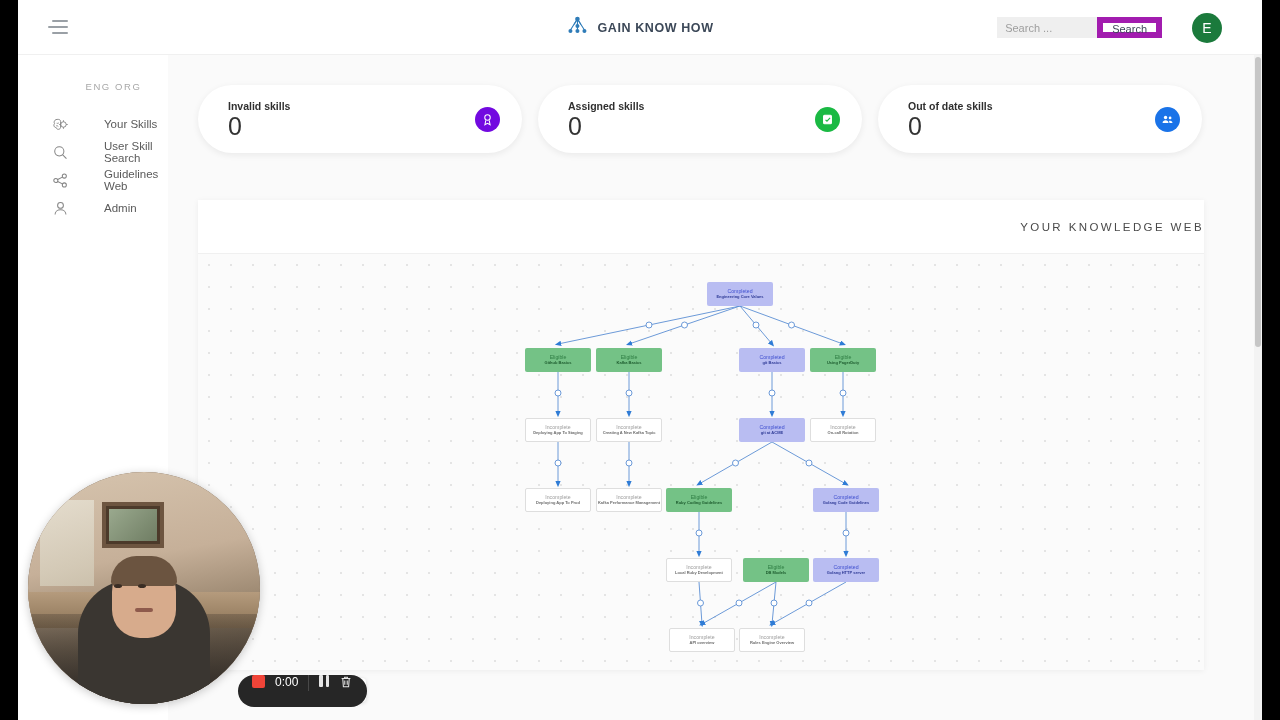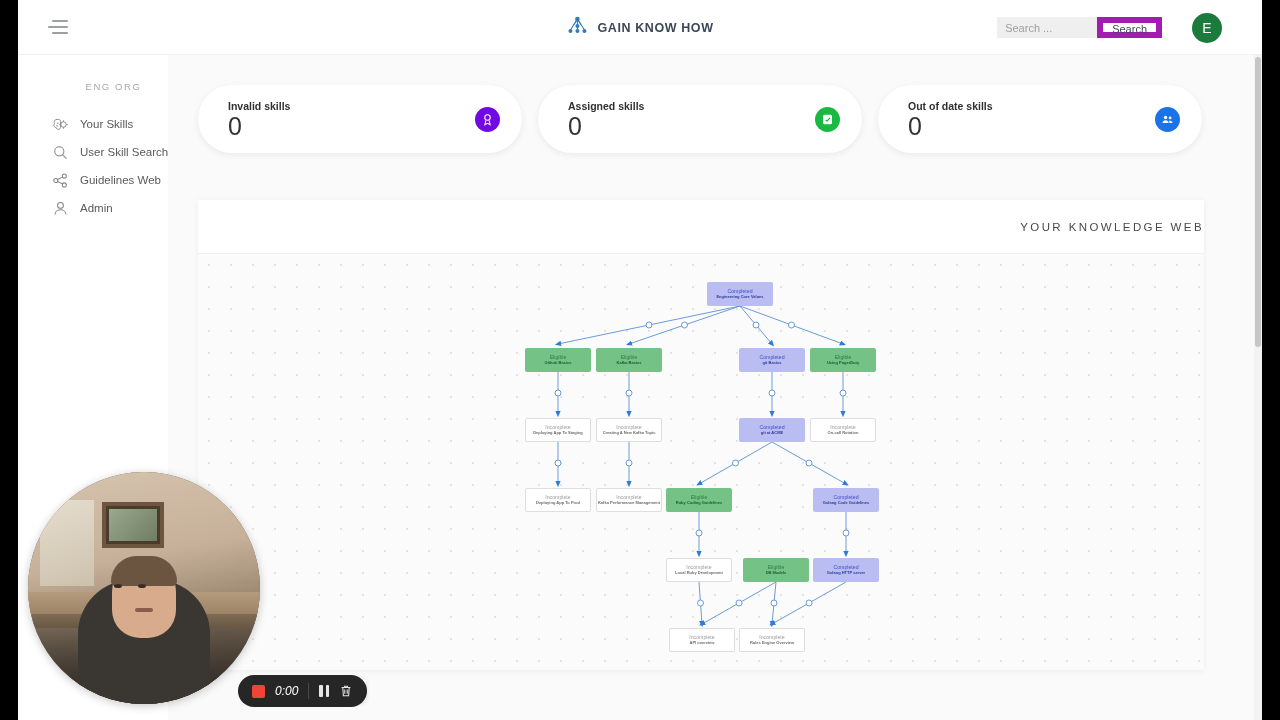--- a/index.html
+++ b/index.html
@@ -73,21 +73,21 @@
     background: #fff; border-right: 1px solid #eaeaea; padding-top: 26px;
   }
   .sidebar-title {
     font-size: 9.5px; color: #a8a8a8; letter-spacing: 1.6px;
     padding-left: 34px; margin-bottom: 18px; text-align: center;
   }
   .nav-item {
     display: flex; align-items: center; gap: 11px;
     height: 28px; padding-left: 34px; cursor: pointer; color: #5a5a5a;
   }
-  .nav-label { font-size: 11.5px; }
+  .nav-label { font-size: 11.5px; margin-left: 24px; }
   .nav-icon { width: 17px; height: 17px; flex: 0 0 17px; color: #7b7b7b; }
   .nav-icon svg { display: block; width: 17px; height: 17px; }
 
   
   .main {
     position: absolute; left: 168px; top: 55px; width: 1086px; height: 665px;
     background: #fafafa; overflow: hidden;
   }
   .cards-row {
     position: absolute; left: 30px; top: 30px;
@@ -226,21 +226,21 @@
   .wc-eye.r { left: 110px; }
   .wc-mouth {
     position: absolute; left: 50%; transform: translateX(-50%);
     bottom: 92px; width: 18px; height: 4px; background: #8e5a4c; border-radius: 3px;
   }
 
   
   .rec-bar {
     position: absolute; left: 238px; top: 675px;
     height: 32px; background: #262626; border-radius: 16px;
-    display: flex; align-items: center; gap: 10px; padding: 0 14px; z-index: 45; font-style: italic;
+    display: flex; gap: 10px; padding: 0 14px; z-index: 45;
   }
   .rec-stop { width: 13px; height: 13px; background: #f04438; border-radius: 2px; cursor: pointer; }
   .rec-time { font-size: 12px; color: #fff; }
   .rec-div { width: 1px; height: 16px; background: #484848; }
   .rec-pause { display: flex; gap: 3px; cursor: pointer; }
   .rec-pause i { width: 3.5px; height: 12px; background: #e6e6e6; border-radius: 1px; display: block; }
   .rec-trash { cursor: pointer; }
   .rec-trash svg { width: 14px; height: 14px; display: block; }
 
   

